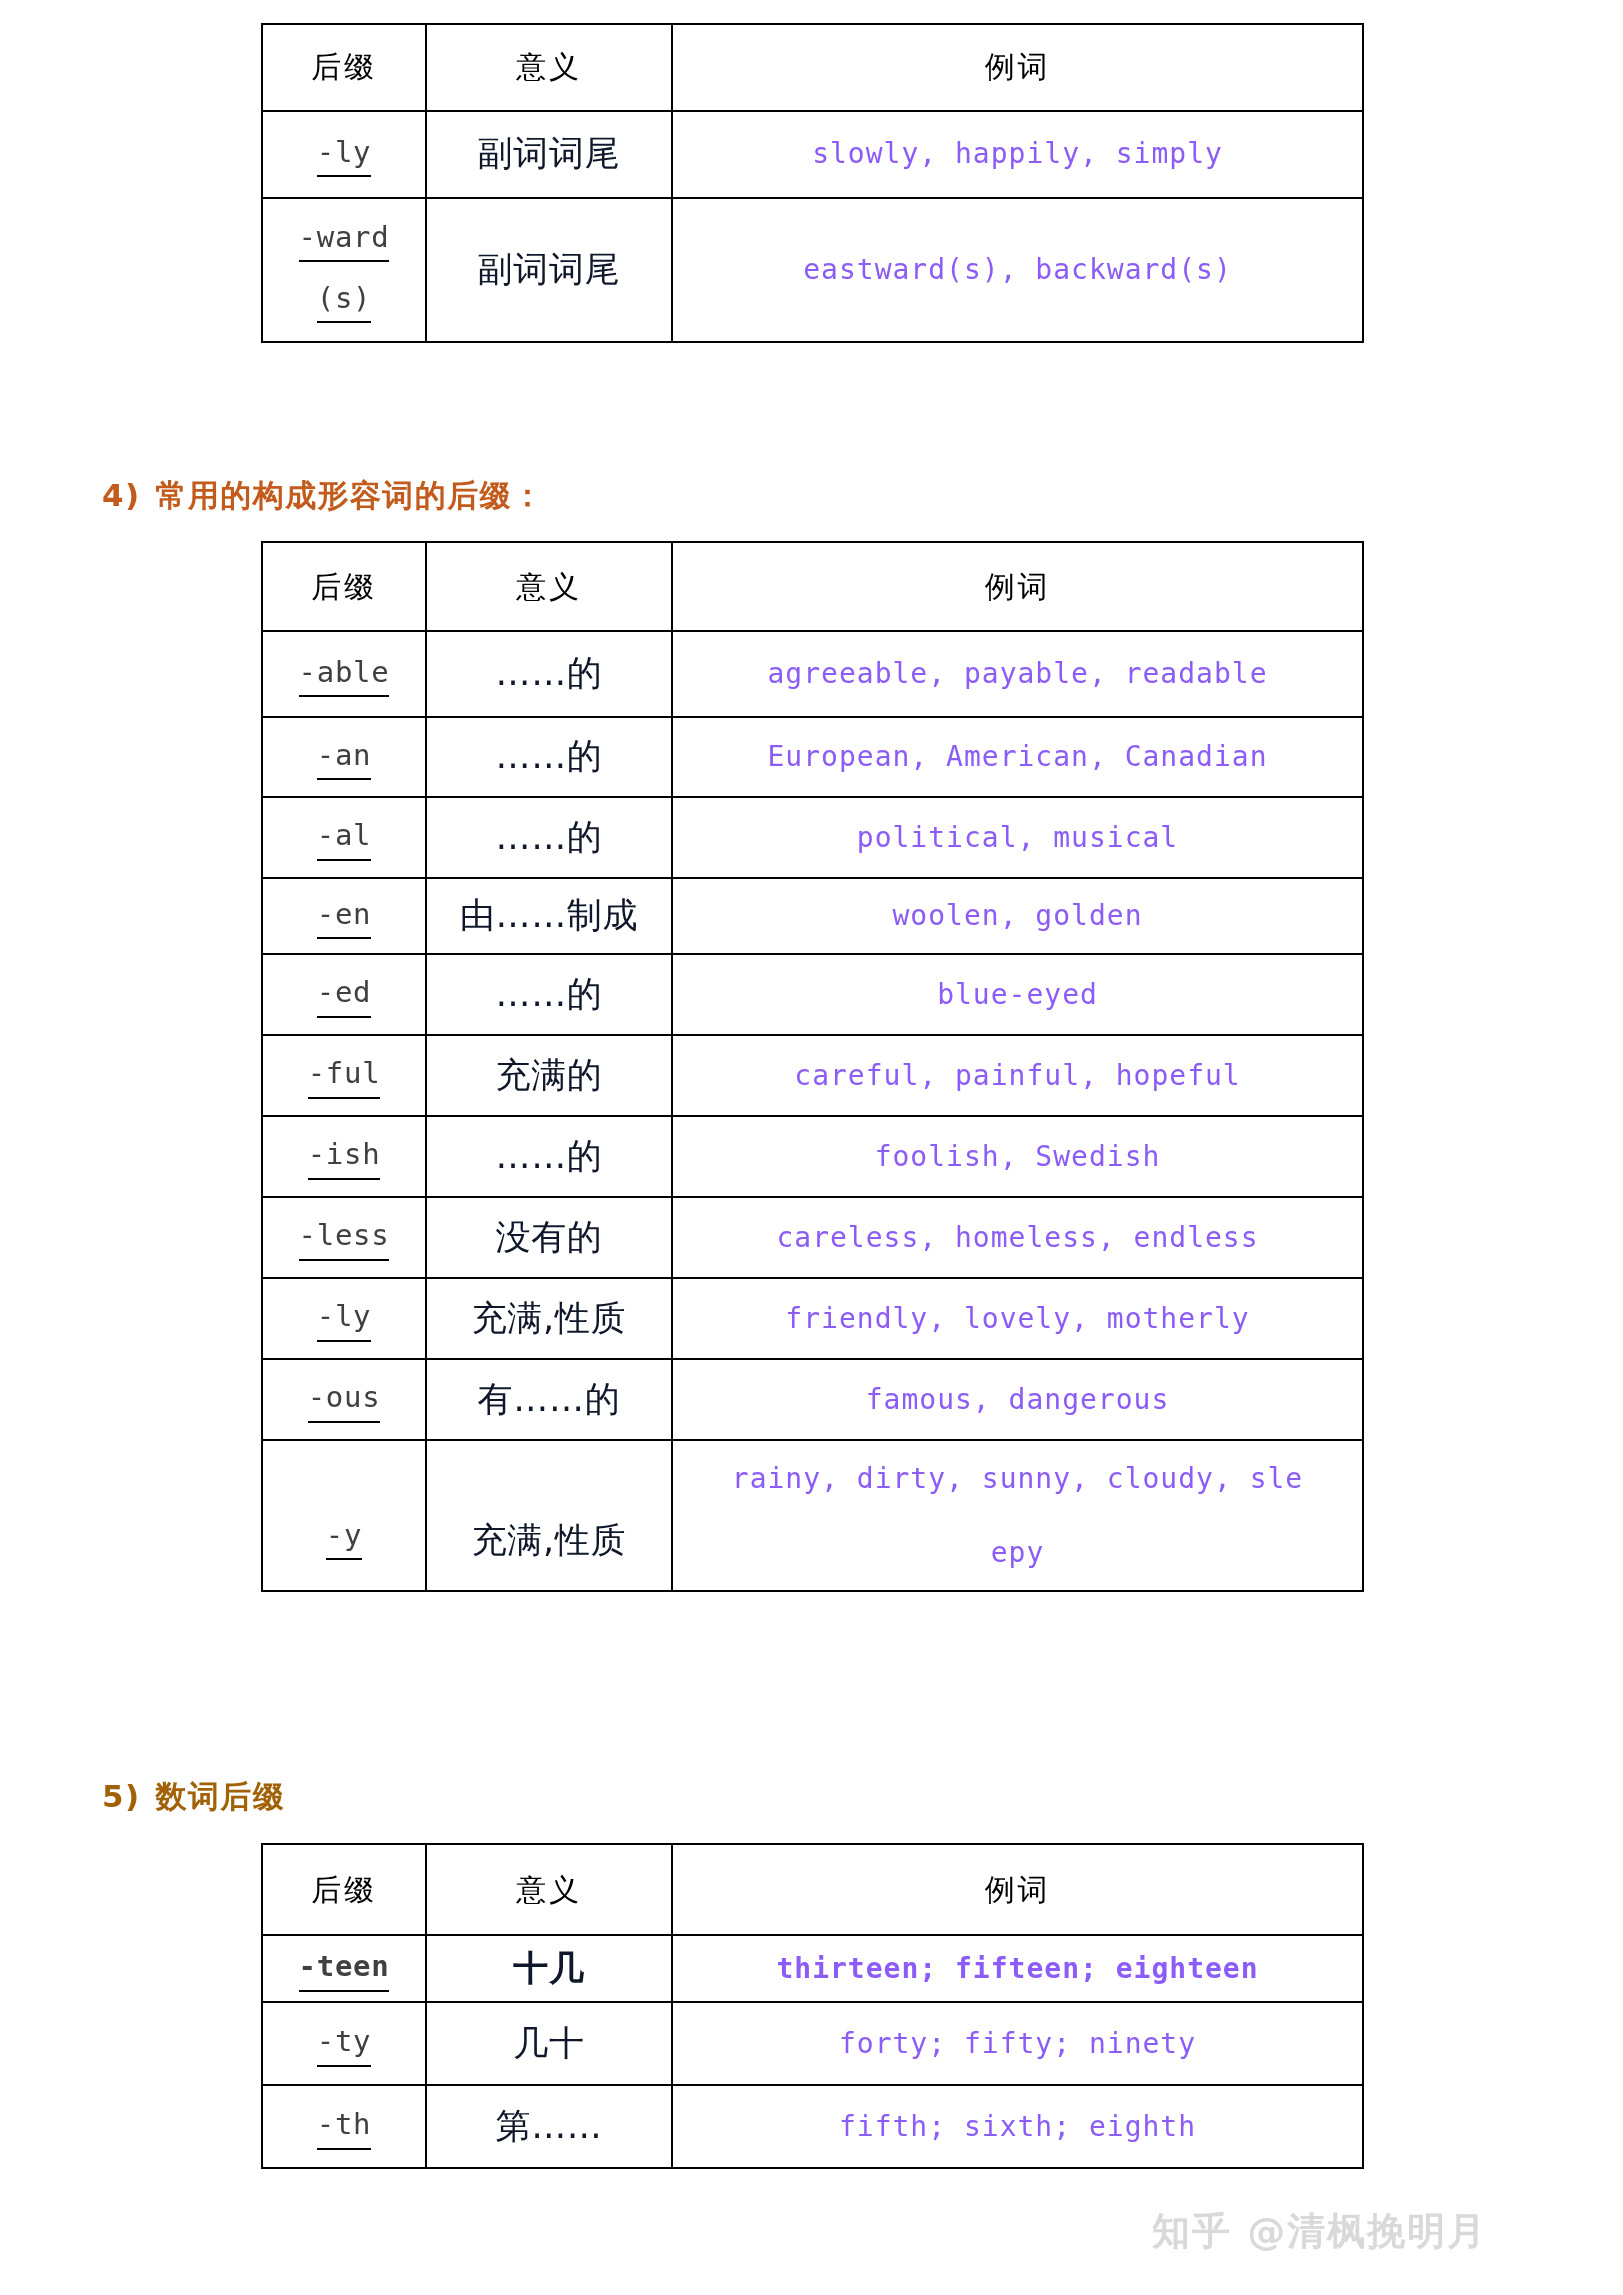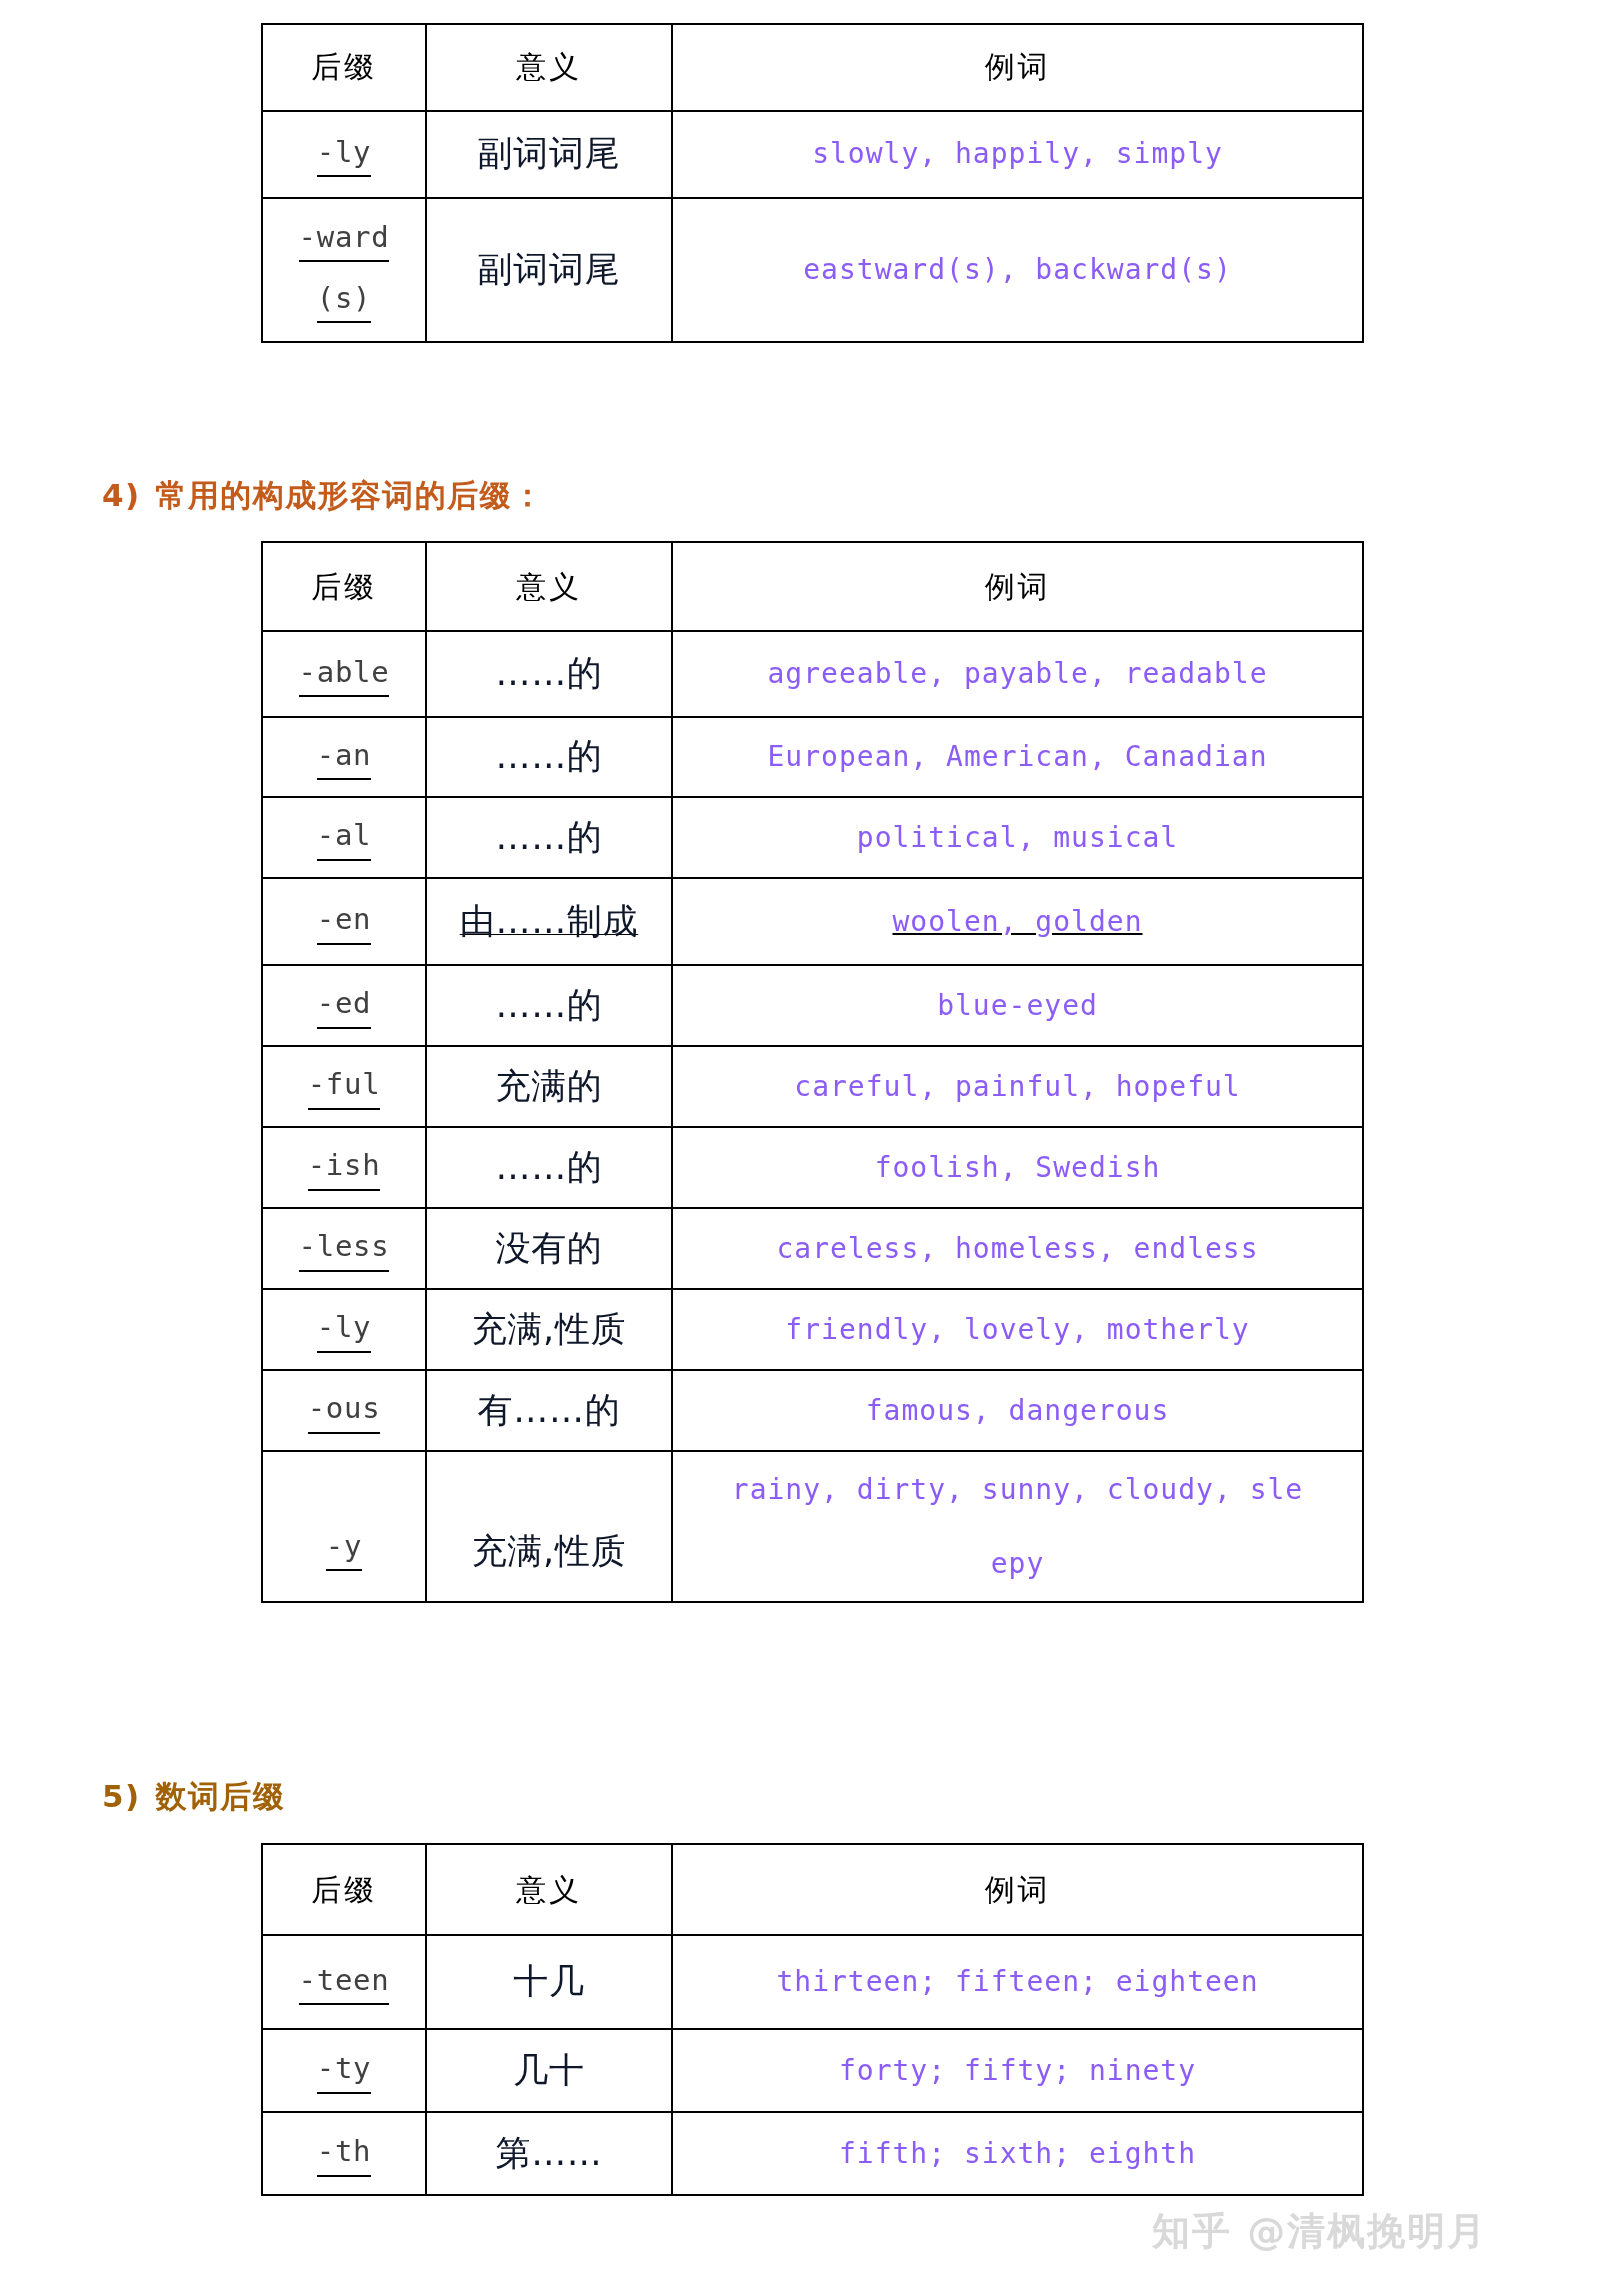--- a/index.html
+++ b/index.html
@@ -226,21 +226,21 @@
         <td>
           <span class="meaning-cell">……的</span>
         </td>
         <td>
           <div class="example-cell">
             <span class="wrap-line">political, musical</span>
           </div>
         </td>
       </tr>
 
-      <tr style="height:87px;text-decoration:underline;">
+      <tr style="height:76px;">
         <td>
           <div class="suffix-cell">
             <span class="u">-en</span>
           </div>
         </td>
         <td>
           <span class="meaning-cell">由……制成</span>
         </td>
         <td>
           <div class="example-cell">
@@ -380,21 +380,21 @@
           <span class="hdr-cn">后缀</span>
         </td>
         <td>
           <span class="hdr-cn">意义</span>
         </td>
         <td>
           <span class="hdr-cn">例词</span>
         </td>
       </tr>
 
-      <tr style="height:94px;">
+      <tr style="height:67px;font-weight:bold;">
         <td>
           <div class="suffix-cell">
             <span class="u">-teen</span>
           </div>
         </td>
         <td>
           <span class="meaning-cell">十几</span>
         </td>
         <td>
           <div class="example-cell">

